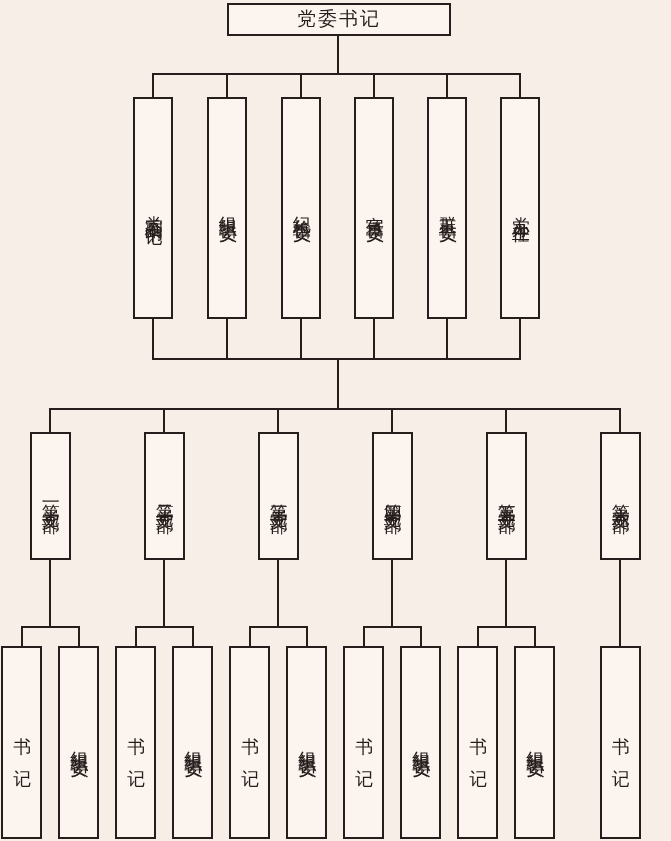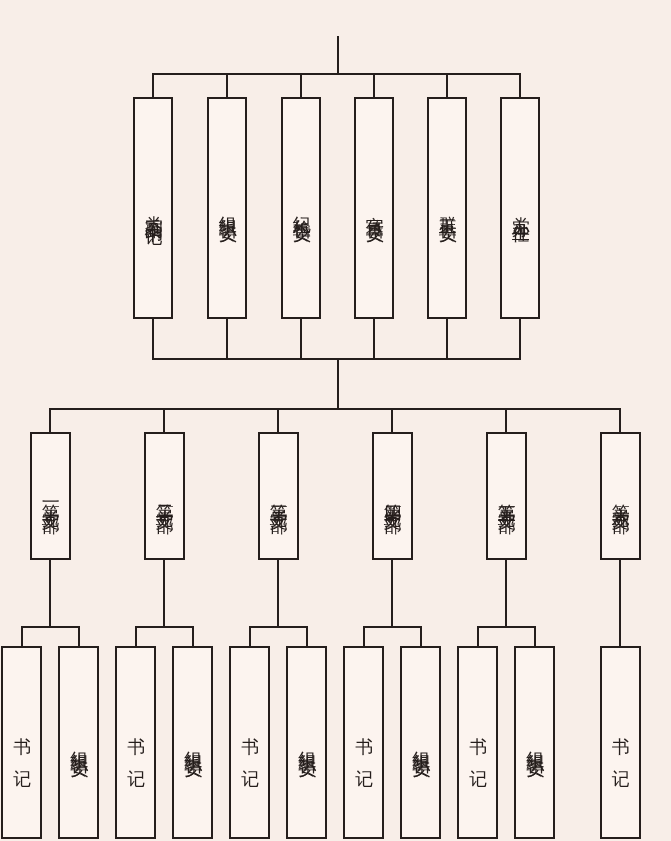--- a/index.html
+++ b/index.html
@@ -41,20 +41,21 @@
   .cl {
     position: absolute;
     background: var(--line);
   }
 </style>
 </head>
 <body>
 
 <div class="stage">
 
+  <div class="box hbox" style="left:227px;top:3px;width:224px;height:33px">党委书记</div>
 
   <div class="cl" style="left:337px;top:36px;width:2px;height:37px"></div>
   <div class="cl" style="left:152px;top:73px;width:369px;height:2px"></div>
   <div class="cl" style="left:152px;top:73px;width:2px;height:24px"></div>
   <div class="cl" style="left:226px;top:73px;width:2px;height:24px"></div>
   <div class="cl" style="left:300px;top:73px;width:2px;height:24px"></div>
   <div class="cl" style="left:373px;top:73px;width:2px;height:24px"></div>
   <div class="cl" style="left:446px;top:73px;width:2px;height:24px"></div>
   <div class="cl" style="left:519px;top:73px;width:2px;height:24px"></div>
 

